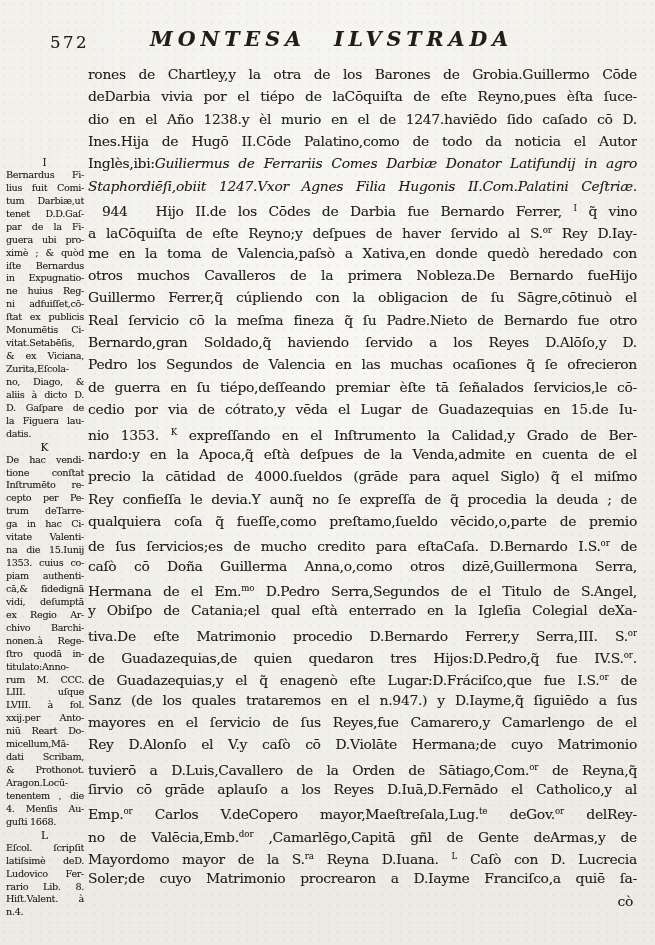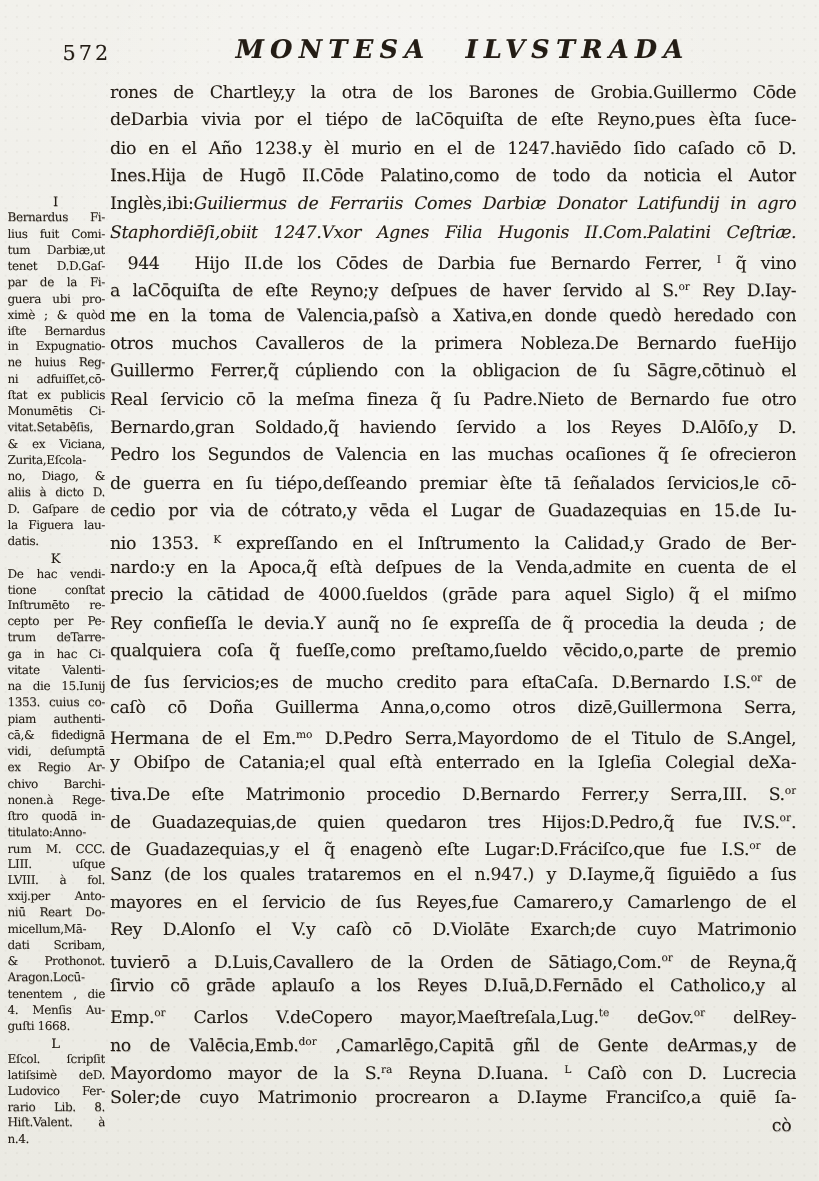--- a/index.html
+++ b/index.html
@@ -14,21 +14,21 @@
     font-family:"DejaVu Serif", serif;
     color:#231c14;
   }
   .pagenum{
     position:absolute; left:50px; top:33px;
     font-size:16.5px; letter-spacing:2.5px;
     text-shadow:0.3px 0.3px 0 rgba(35,28,20,0.4);
   }
   .title{
     position:absolute; left:150px; top:27px; width:440px;
-    text-align:center; font-size:20.5px; font-style:italic; font-weight:bold;
+    font-size:20.5px; font-style:italic; font-weight:bold;
     letter-spacing:5px; word-spacing:16px;
     text-shadow:0.3px 0.3px 0 rgba(35,28,20,0.35);
   }
   .main{ position:absolute; left:88px; top:63px; width:549px; }
   .bline{
     height:22.35px; line-height:22.35px; overflow:hidden;
     font-size:13.8px; letter-spacing:-0.25px;
     text-align:justify; text-align-last:justify;
     text-shadow:0.3px 0.3px 0 rgba(35,28,20,0.3);
   }
@@ -135,28 +135,28 @@
       <div class="bline"><span>Pedro los Segundos de Valencia en las muchas ocaſiones q̃ ſe ofrecieron</span></div>
       <div class="bline"><span>de guerra en ſu tiépo,deſſeando premiar èſte tā ſeñalados ſervicios,le cō-</span></div>
       <div class="bline"><span>cedio por via de cótrato,y vēda el Lugar de Guadazequias en 15.de Iu-</span></div>
       <div class="bline"><span>nio 1353. </span><span class="sup">K</span><span> expreſſando en el Inſtrumento la Calidad,y Grado de Ber-</span></div>
       <div class="bline"><span>nardo:y en la Apoca,q̃ eſtà deſpues de la Venda,admite en cuenta de el</span></div>
       <div class="bline"><span>precio la cātidad de 4000.ſueldos (grāde para aquel Siglo) q̃ el miſmo</span></div>
       <div class="bline"><span>Rey confieſſa le devia.Y aunq̃ no ſe expreſſa de q̃ procedia la deuda ; de</span></div>
       <div class="bline"><span>qualquiera coſa q̃ fueſſe,como preſtamo,ſueldo vēcido,o,parte de premio</span></div>
       <div class="bline"><span>de ſus ſervicios;es de mucho credito para eſtaCaſa. D.Bernardo I.S.</span><span class="sup">or</span><span> de</span></div>
       <div class="bline"><span>caſò cō Doña Guillerma Anna,o,como otros dizē,Guillermona Serra,</span></div>
-      <div class="bline"><span>Hermana de el Em.</span><span class="sup">mo</span><span> D.Pedro Serra,Mayordomo de el Titulo de S.Angel,</span></div>
+      <div class="bline"><span>Hermana de el Em.</span><span class="sup">mo</span><span> D.Pedro Serra,Segundos de el Titulo de S.Angel,</span></div>
       <div class="bline"><span>y Obiſpo de Catania;el qual eſtà enterrado en la Igleſia Colegial deXa-</span></div>
       <div class="bline"><span>tiva.De eſte Matrimonio procedio D.Bernardo Ferrer,y Serra,III. S.</span><span class="sup">or</span></div>
       <div class="bline"><span>de Guadazequias,de quien quedaron tres Hijos:D.Pedro,q̃ fue IV.S.</span><span class="sup">or</span><span>.</span></div>
       <div class="bline"><span>de Guadazequias,y el q̃ enagenò eſte Lugar:D.Fráciſco,que fue I.S.</span><span class="sup">or</span><span> de</span></div>
       <div class="bline"><span>Sanz (de los quales trataremos en el n.947.) y D.Iayme,q̃ ſiguiēdo a ſus</span></div>
       <div class="bline"><span>mayores en el ſervicio de ſus Reyes,fue Camarero,y Camarlengo de el</span></div>
-      <div class="bline"><span>Rey D.Alonſo el V.y caſò cō D.Violāte Exarch;de cuyo Matrimonio</span></div>
+      <div class="bline"><span>Rey D.Alonſo el V.y caſò cō D.Violāte Hermana;de cuyo Matrimonio</span></div>
       <div class="bline"><span>tuvierō a D.Luis,Cavallero de la Orden de Sātiago,Com.</span><span class="sup">or</span><span> de Reyna,q̃</span></div>
       <div class="bline"><span>ſirvio cō grāde aplauſo a los Reyes D.Iuā,D.Fernādo el Catholico,y al</span></div>
       <div class="bline"><span>Emp.</span><span class="sup">or</span><span> Carlos V.deCopero mayor,Maeſtreſala,Lug.</span><span class="sup">te</span><span> deGov.</span><span class="sup">or</span><span> delRey-</span></div>
       <div class="bline"><span>no de Valēcia,Emb.</span><span class="sup">dor</span><span> ,Camarlēgo,Capitā gñl de Gente deArmas,y de</span></div>
       <div class="bline"><span>Mayordomo mayor de la S.</span><span class="sup">ra</span><span> Reyna D.Iuana. </span><span class="sup">L</span><span> Caſò con D. Lucrecia</span></div>
       <div class="bline"><span>Soler;de cuyo Matrimonio procrearon a D.Iayme Franciſco,a quiē ſa-</span></div>
       <div class="bline cw"><span>cò</span></div>
     </div>
 </div>
 

